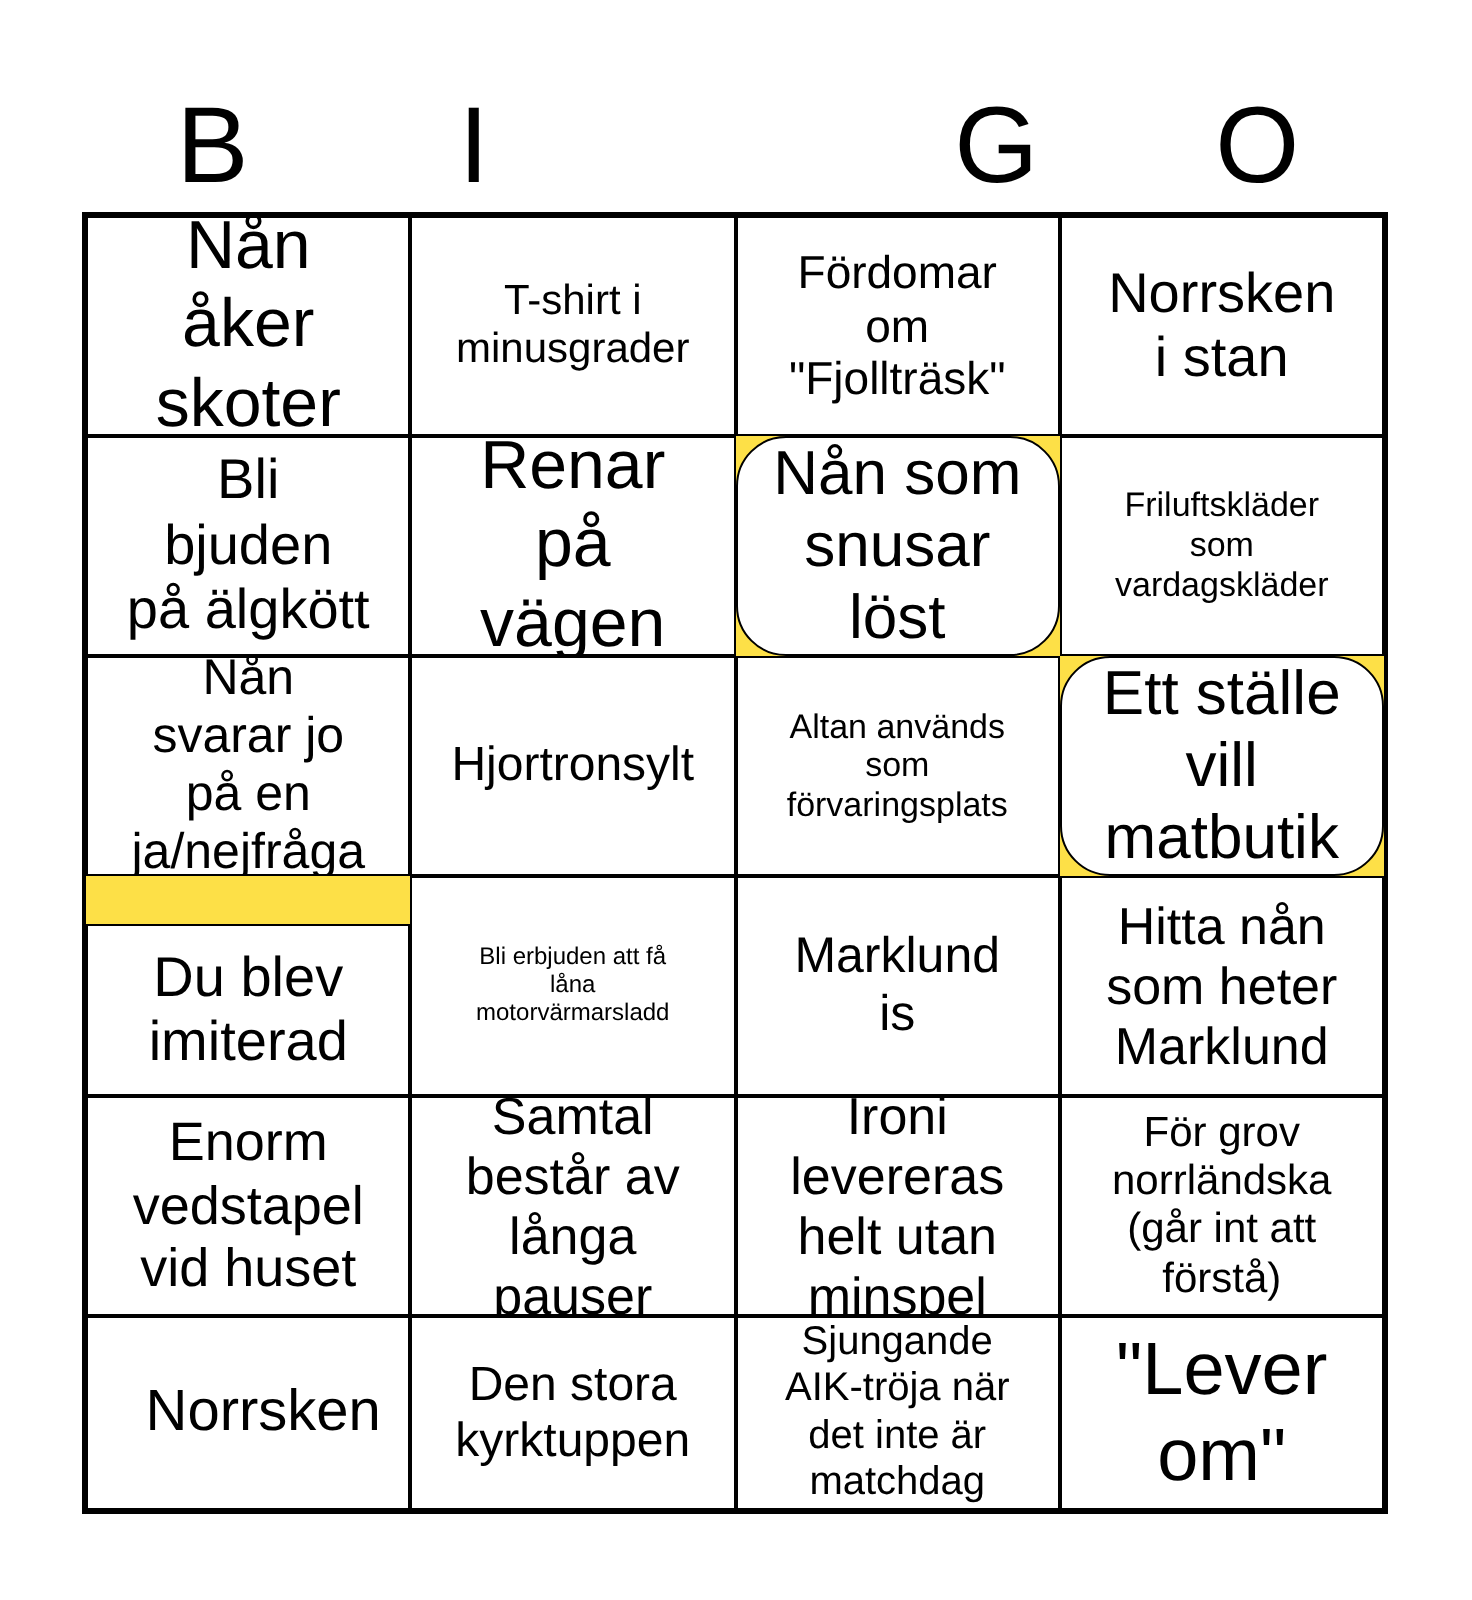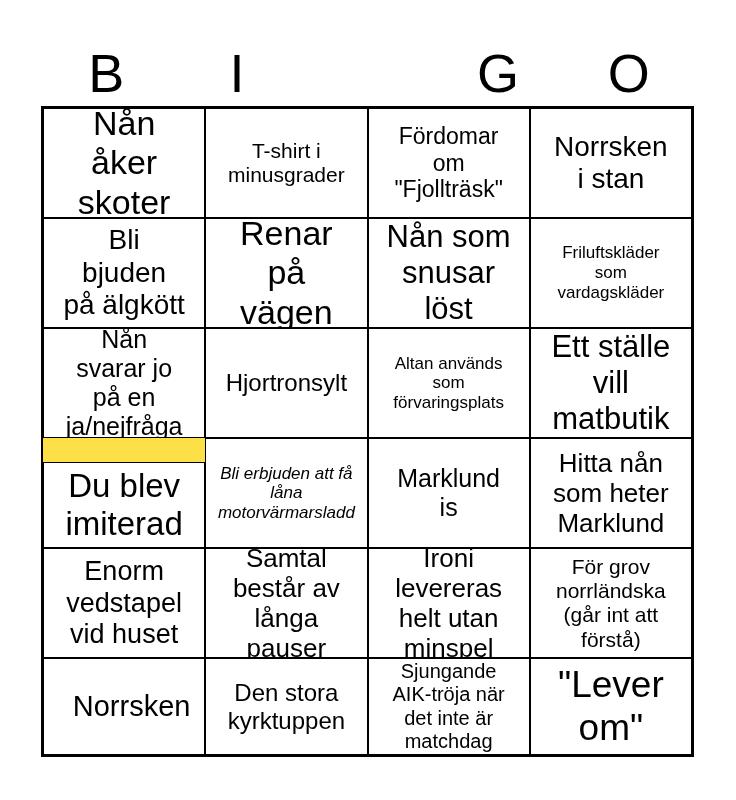--- a/index.html
+++ b/index.html
@@ -52,34 +52,34 @@
     align-items: center;
     justify-content: center;
     text-align: center;
     white-space: pre;
     line-height: 1.16;
     overflow: hidden;
     padding: 1px;
     color: #000000;
     background: #ffffff;
   }
-  .fs14 { font-size: 17px; font-style: italic; }
+  .fs14 { font-size: 12px; }
   .fs17 { font-size: 17px; }
   .fs20 { font-size: 20px; }
   .fs21 { font-size: 21px; }
   .fs22 { font-size: 22px; }
   .fs23 { font-size: 23px; }
   .fs24 { font-size: 24px; }
   .fs25 { font-size: 25px; }
   .fs26 { font-size: 26px; }
   .fs27 { font-size: 27px; }
   .fs28 { font-size: 28px; }
   .fs29 { font-size: 29px; padding-left: 16px; }
-  .fs31 { font-size: 31px; }
-  .fs33 { font-size: 33px; margin-top: 24px; }
+  .fs31 { font-size: 31px; border-radius: 25px; }
+  .fs33 { font-size: 28px; margin-top: 24px; }
   .fs34 { font-size: 34px; }
   .fs37 { font-size: 37px; }
 </style>
 </head>
 <body>
 
 <div class="page">
 
   <div class="header-row">
     <div class="header-letter">B</div>

